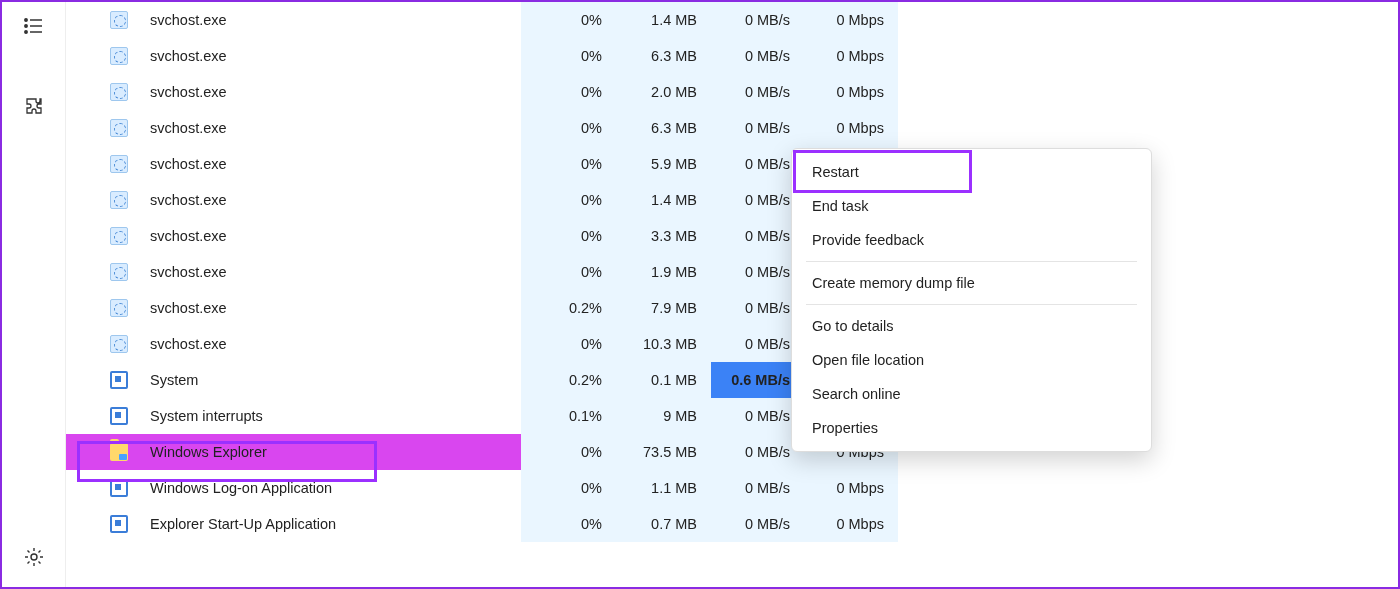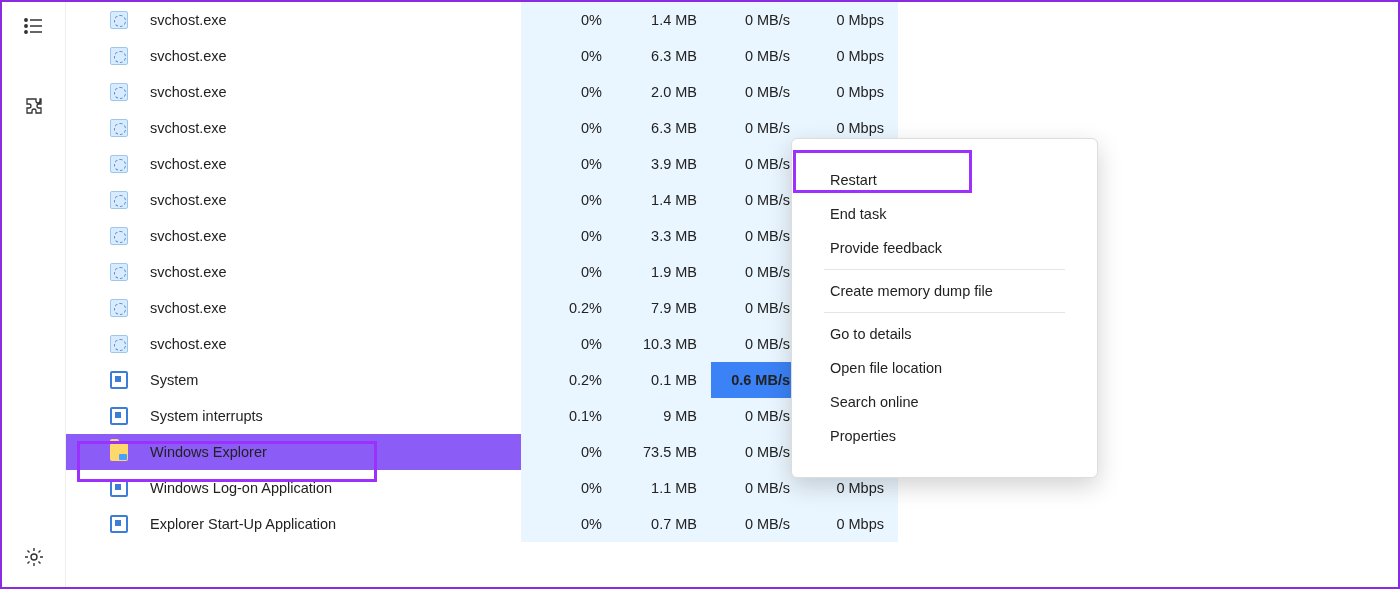--- a/index.html
+++ b/index.html
@@ -14,31 +14,31 @@
   col.c-mem  { width: 95px; }
   col.c-disk { width: 93px; }
   col.c-net  { width: 94px; }
   tbody tr { height: 36px; }
   tbody td { font-size: 14.5px; color: #222; border: 0; white-space: nowrap; }
   td.name { padding-left: 44px; position: relative; }
   td.name .ico { position: absolute; left: 44px; top: 50%; transform: translateY(-50%); width: 18px; height: 18px; }
   td.name .lbl { padding-left: 40px; }
   td.num { text-align: right; padding-right: 14px; background: #eaf6ff; }
   tr.hot-disk td.disk { background: #3b82f6; font-weight: bold; }
-  tr.selected td { background: #8b5cf6; }
+  tr.selected td { background: #d946ef; }
   tr.selected td.num { background: #eaf6ff; }
   .svc-ico { display: inline-block; width: 18px; height: 18px; background: #d9ecff; border: 1px solid #9ec7ee; border-radius: 2px; position: relative; }
   .svc-ico::after { content: ""; position: absolute; top: 3px; left: 3px; width: 10px; height: 10px; border-radius: 50%; border: 1.5px dashed #4a8bd6; }
   .sys-ico { display: inline-block; width: 18px; height: 18px; border: 2px solid #3b7dd8; border-radius: 2px; position: relative; background: #fff; }
   .sys-ico::after { content: ""; position: absolute; top: 3px; left: 3px; width: 6px; height: 6px; background: #3b7dd8; }
   .fld-ico { display: inline-block; width: 18px; height: 14px; background: #ffd86b; border-radius: 2px; position: relative; top: 2px; }
   .fld-ico::before { content: ""; position: absolute; top: -4px; left: 0; width: 9px; height: 4px; background: #ffd86b; border-radius: 2px 2px 0 0; }
   .fld-ico::after { content: ""; position: absolute; bottom: 1px; right: 1px; width: 8px; height: 6px; background: #4aa0ff; border-radius: 1px; }
   .hl-row { position: absolute; border: 3px solid #9b30ff; pointer-events: none; z-index: 5; }
-  .ctx { position: absolute; top: 136px; left: 789px; width: 307px; background: #fff; border: 1px solid #ddd; border-radius: 6px; box-shadow: 0 8px 24px rgba(0,0,0,.18); padding: 24px; z-index: 10; }
+  .ctx { position: absolute; top: 146px; left: 789px; width: 361px; background: #fff; border: 1px solid #ddd; border-radius: 6px; box-shadow: 0 8px 24px rgba(0,0,0,.18); padding: 6px; z-index: 10; }
   .ctx .mi { height: 34px; display: flex; align-items: center; padding: 0 14px; font-size: 14.5px; color: #222; border-radius: 4px; position: relative; }
   .ctx .mi.disabled { color: #a9a9a9; }
   .ctx hr { border: 0; border-top: 1px solid #e4e4e4; margin: 4px 8px; }
   .ctx .mi .chev { position: absolute; right: 12px; font-size: 14px; color: #555; }
   .hl-mi { position: absolute; border: 3px solid #9b30ff; pointer-events: none; z-index: 12; }
 </style>
 </head>
 <body>
 
 <div class="sidebar">
@@ -103,21 +103,21 @@
         <tr>
           <td class="name"><span class="ico svc-ico"></span><span class="lbl">svchost.exe</span></td>
           <td class="num cpu">0%</td>
           <td class="num mem">6.3 MB</td>
           <td class="num disk">0 MB/s</td>
           <td class="num net">0 Mbps</td>
         </tr>
         <tr>
           <td class="name"><span class="ico svc-ico"></span><span class="lbl">svchost.exe</span></td>
           <td class="num cpu">0%</td>
-          <td class="num mem">3.9 MB</td>
+          <td class="num mem">5.9 MB</td>
           <td class="num disk">0 MB/s</td>
           <td class="num net">0 Mbps</td>
         </tr>
         <tr>
           <td class="name"><span class="ico svc-ico"></span><span class="lbl">svchost.exe</span></td>
           <td class="num cpu">0%</td>
           <td class="num mem">1.4 MB</td>
           <td class="num disk">0 MB/s</td>
           <td class="num net">0 Mbps</td>
         </tr>

